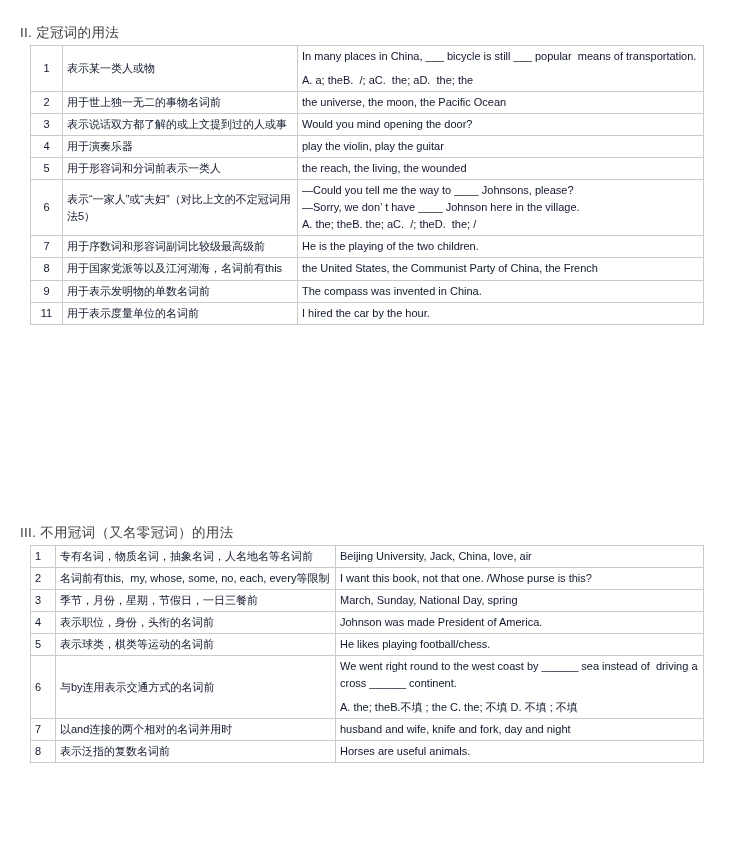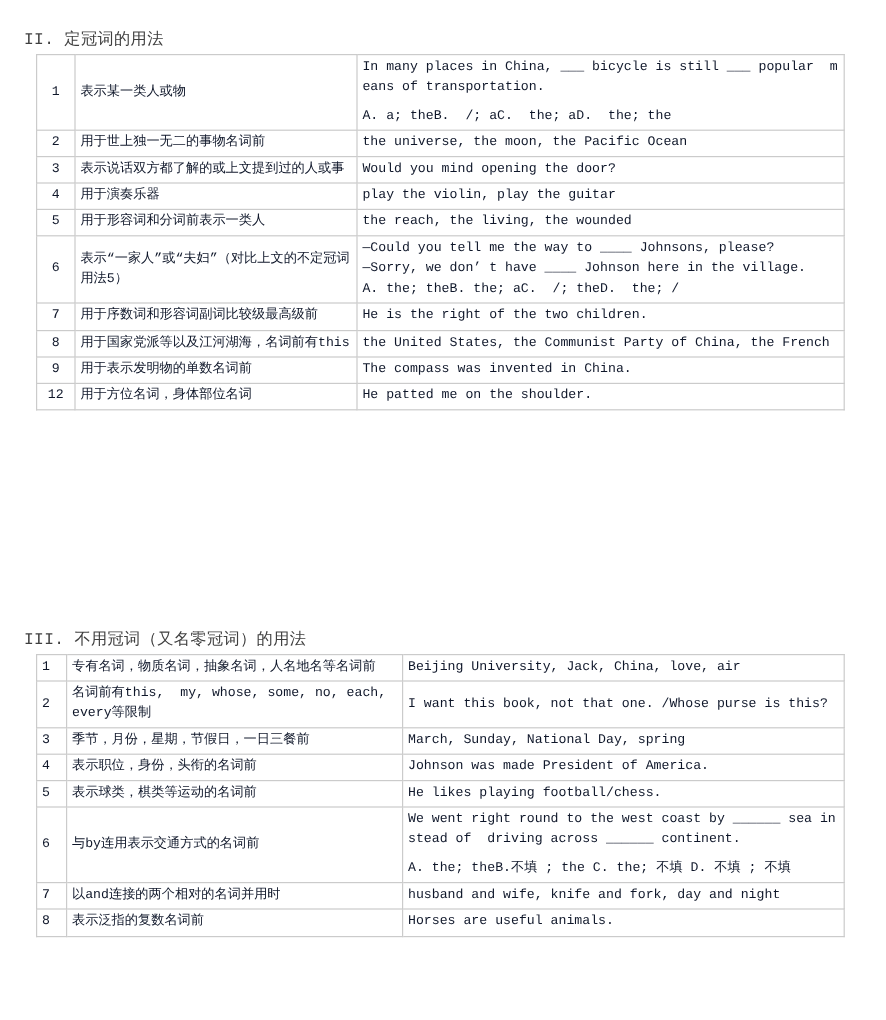--- a/index.html
+++ b/index.html
@@ -1,19 +1,19 @@
 <!DOCTYPE html>
 <html><head>
 <meta charset="utf-8">
 <style>
   html,body { margin:0; padding:0; background:#ffffff; }
   .page {
     position:relative; width:738px; height:803px; overflow:hidden;
     background:#ffffff; color:#404040;
-    font-family:Liberation Mono, monospace;
+    font-family:Liberation Sans, sans-serif;
     font-size:13px;
   }
   .section-title {
     position:absolute; left:20px;
     font-size:13.5px; color:#3f3f3f; letter-spacing:0.3px;
   }
   #title-2 { top:24px; }
   #title-3 { top:524px; }
   table.grid {
     position:absolute; left:30px;
@@ -94,42 +94,42 @@
       <td class="example tight">
             <div class="para">—Could you tell me the way to ____ Johnsons, please?</div>
             <div class="para">—Sorry, we don’ t have ____ Johnson here in the village.</div>
             <div class="para">A. the; theB. the; aC.  /; theD.  the; /</div>
           </td>
     </tr>
     <tr>
       <td class="num">7</td>
       <td class="desc">用于序数词和形容词副词比较级最高级前</td>
       <td class="example">
-            <div class="para">He is the right of the two children.</div>
+            <div class="para">He is the playing of the two children.</div>
           </td>
     </tr>
     <tr>
       <td class="num">8</td>
       <td class="desc">用于国家党派等以及江河湖海，名词前有this</td>
       <td class="example">
             <div class="para">the United States, the Communist Party of China, the French</div>
           </td>
     </tr>
     <tr>
       <td class="num">9</td>
       <td class="desc">用于表示发明物的单数名词前</td>
       <td class="example">
             <div class="para">The compass was invented in China.</div>
           </td>
     </tr>
     <tr>
-      <td class="num">12</td>
-      <td class="desc">用于方位名词，身体部位名词</td>
-      <td class="example">
-            <div class="para">He patted me on the shoulder.</div>
+      <td class="num">11</td>
+      <td class="desc">用于表示度量单位的名词前</td>
+      <td class="example">
+            <div class="para">I hired the car by the hour.</div>
           </td>
     </tr>
   </tbody>
     </table>
 
   <div class="section-title" id="title-3">III. 不用冠词（又名零冠词）的用法</div>
 
   <table class="grid" id="table-3">
     <colgroup>
         <col style="width:25px">

